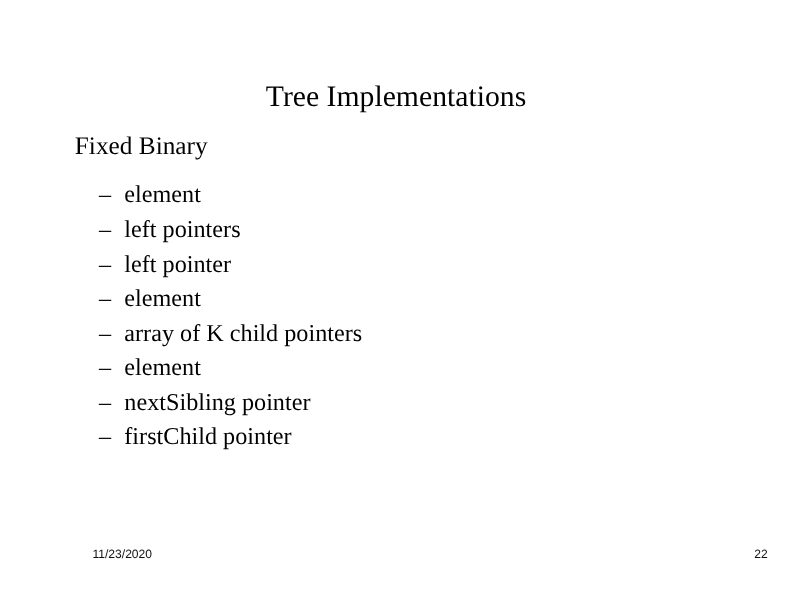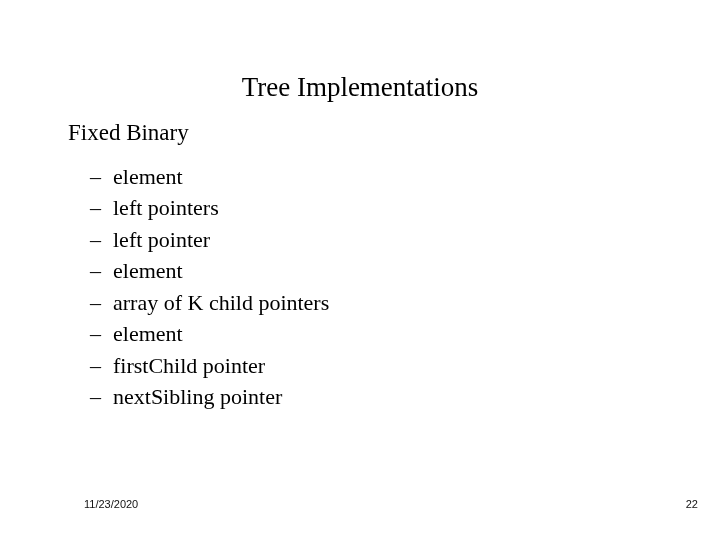--- a/index.html
+++ b/index.html
@@ -122,25 +122,25 @@
     <div class="outline-l2">
       <span class="bullet-dash">–</span><span>array of K child pointers</span>
     </div>
 
 
     <div class="outline-l2">
       <span class="bullet-dash">–</span><span>element</span>
     </div>
 
     <div class="outline-l2">
-      <span class="bullet-dash">–</span><span>firstChild pointer</span>
+      <span class="bullet-dash">–</span><span>nextSibling pointer</span>
     </div>
 
     <div class="outline-l2">
-      <span class="bullet-dash">–</span><span>nextSibling pointer</span>
+      <span class="bullet-dash">–</span><span>firstChild pointer</span>
     </div>
 
   </div>
 
   <div class="footer">
     <span class="footer-date">11/23/2020</span>
     <span class="footer-page">22</span>
   </div>
 
 </div>

